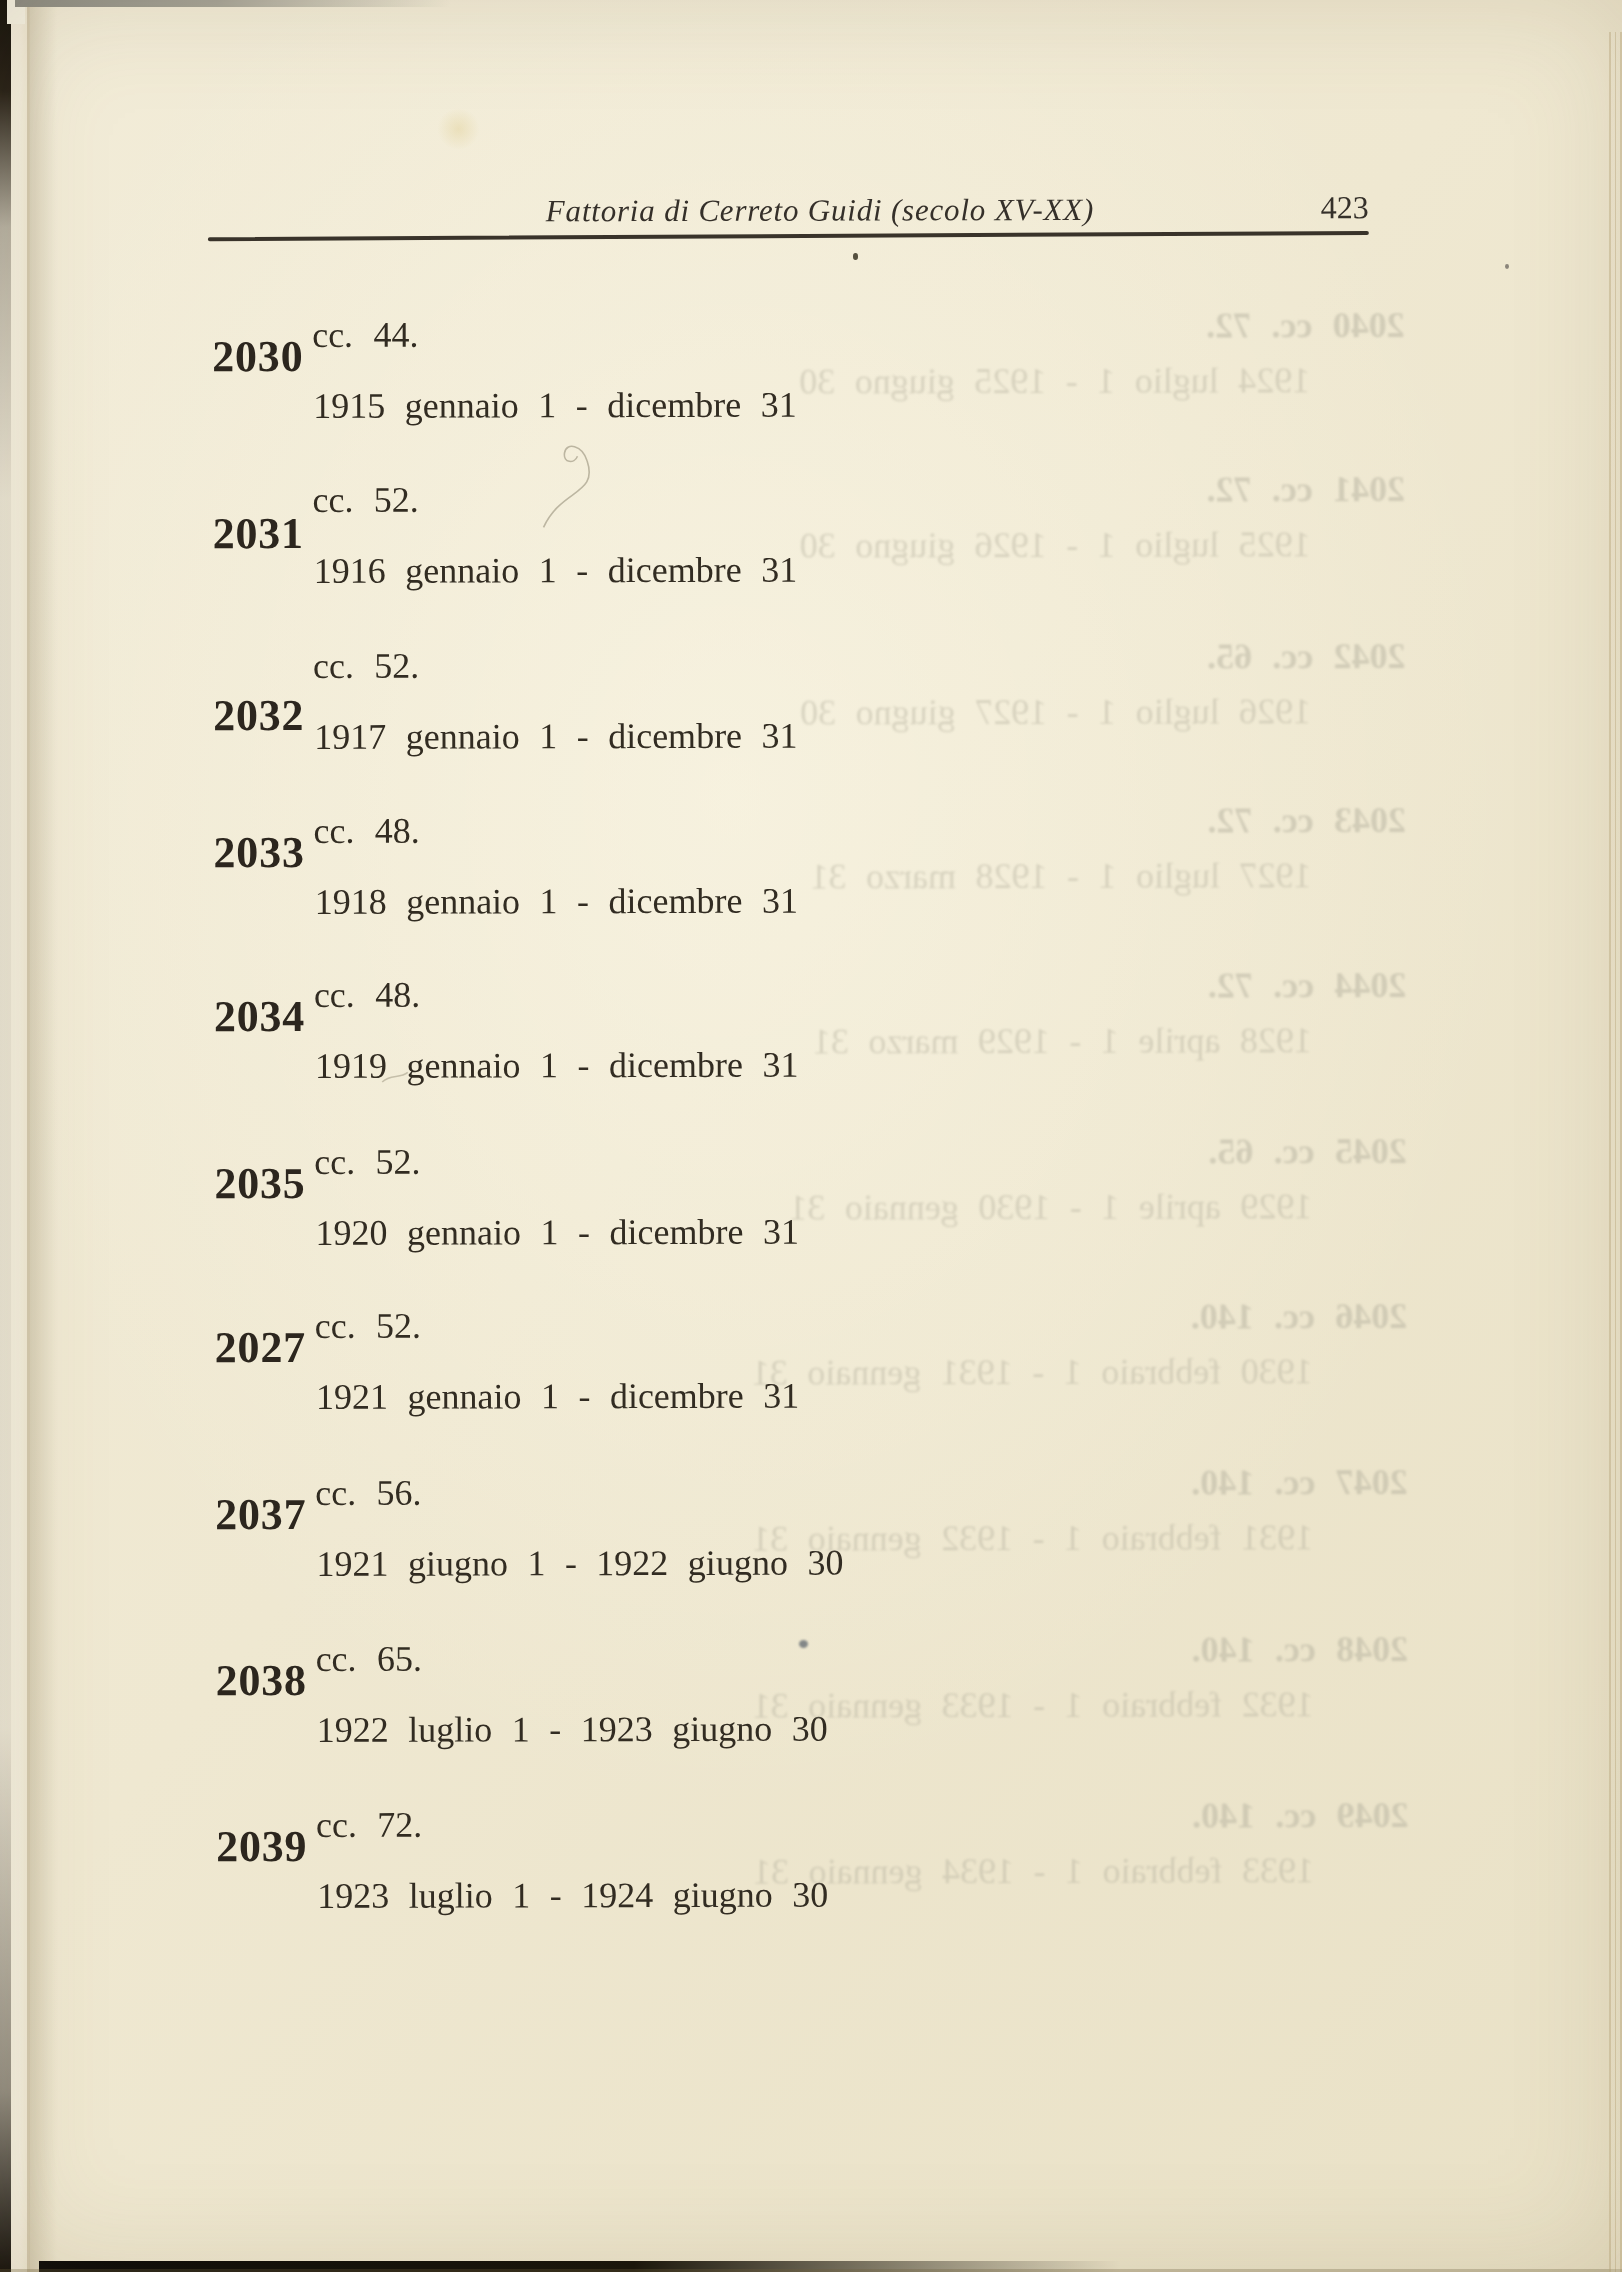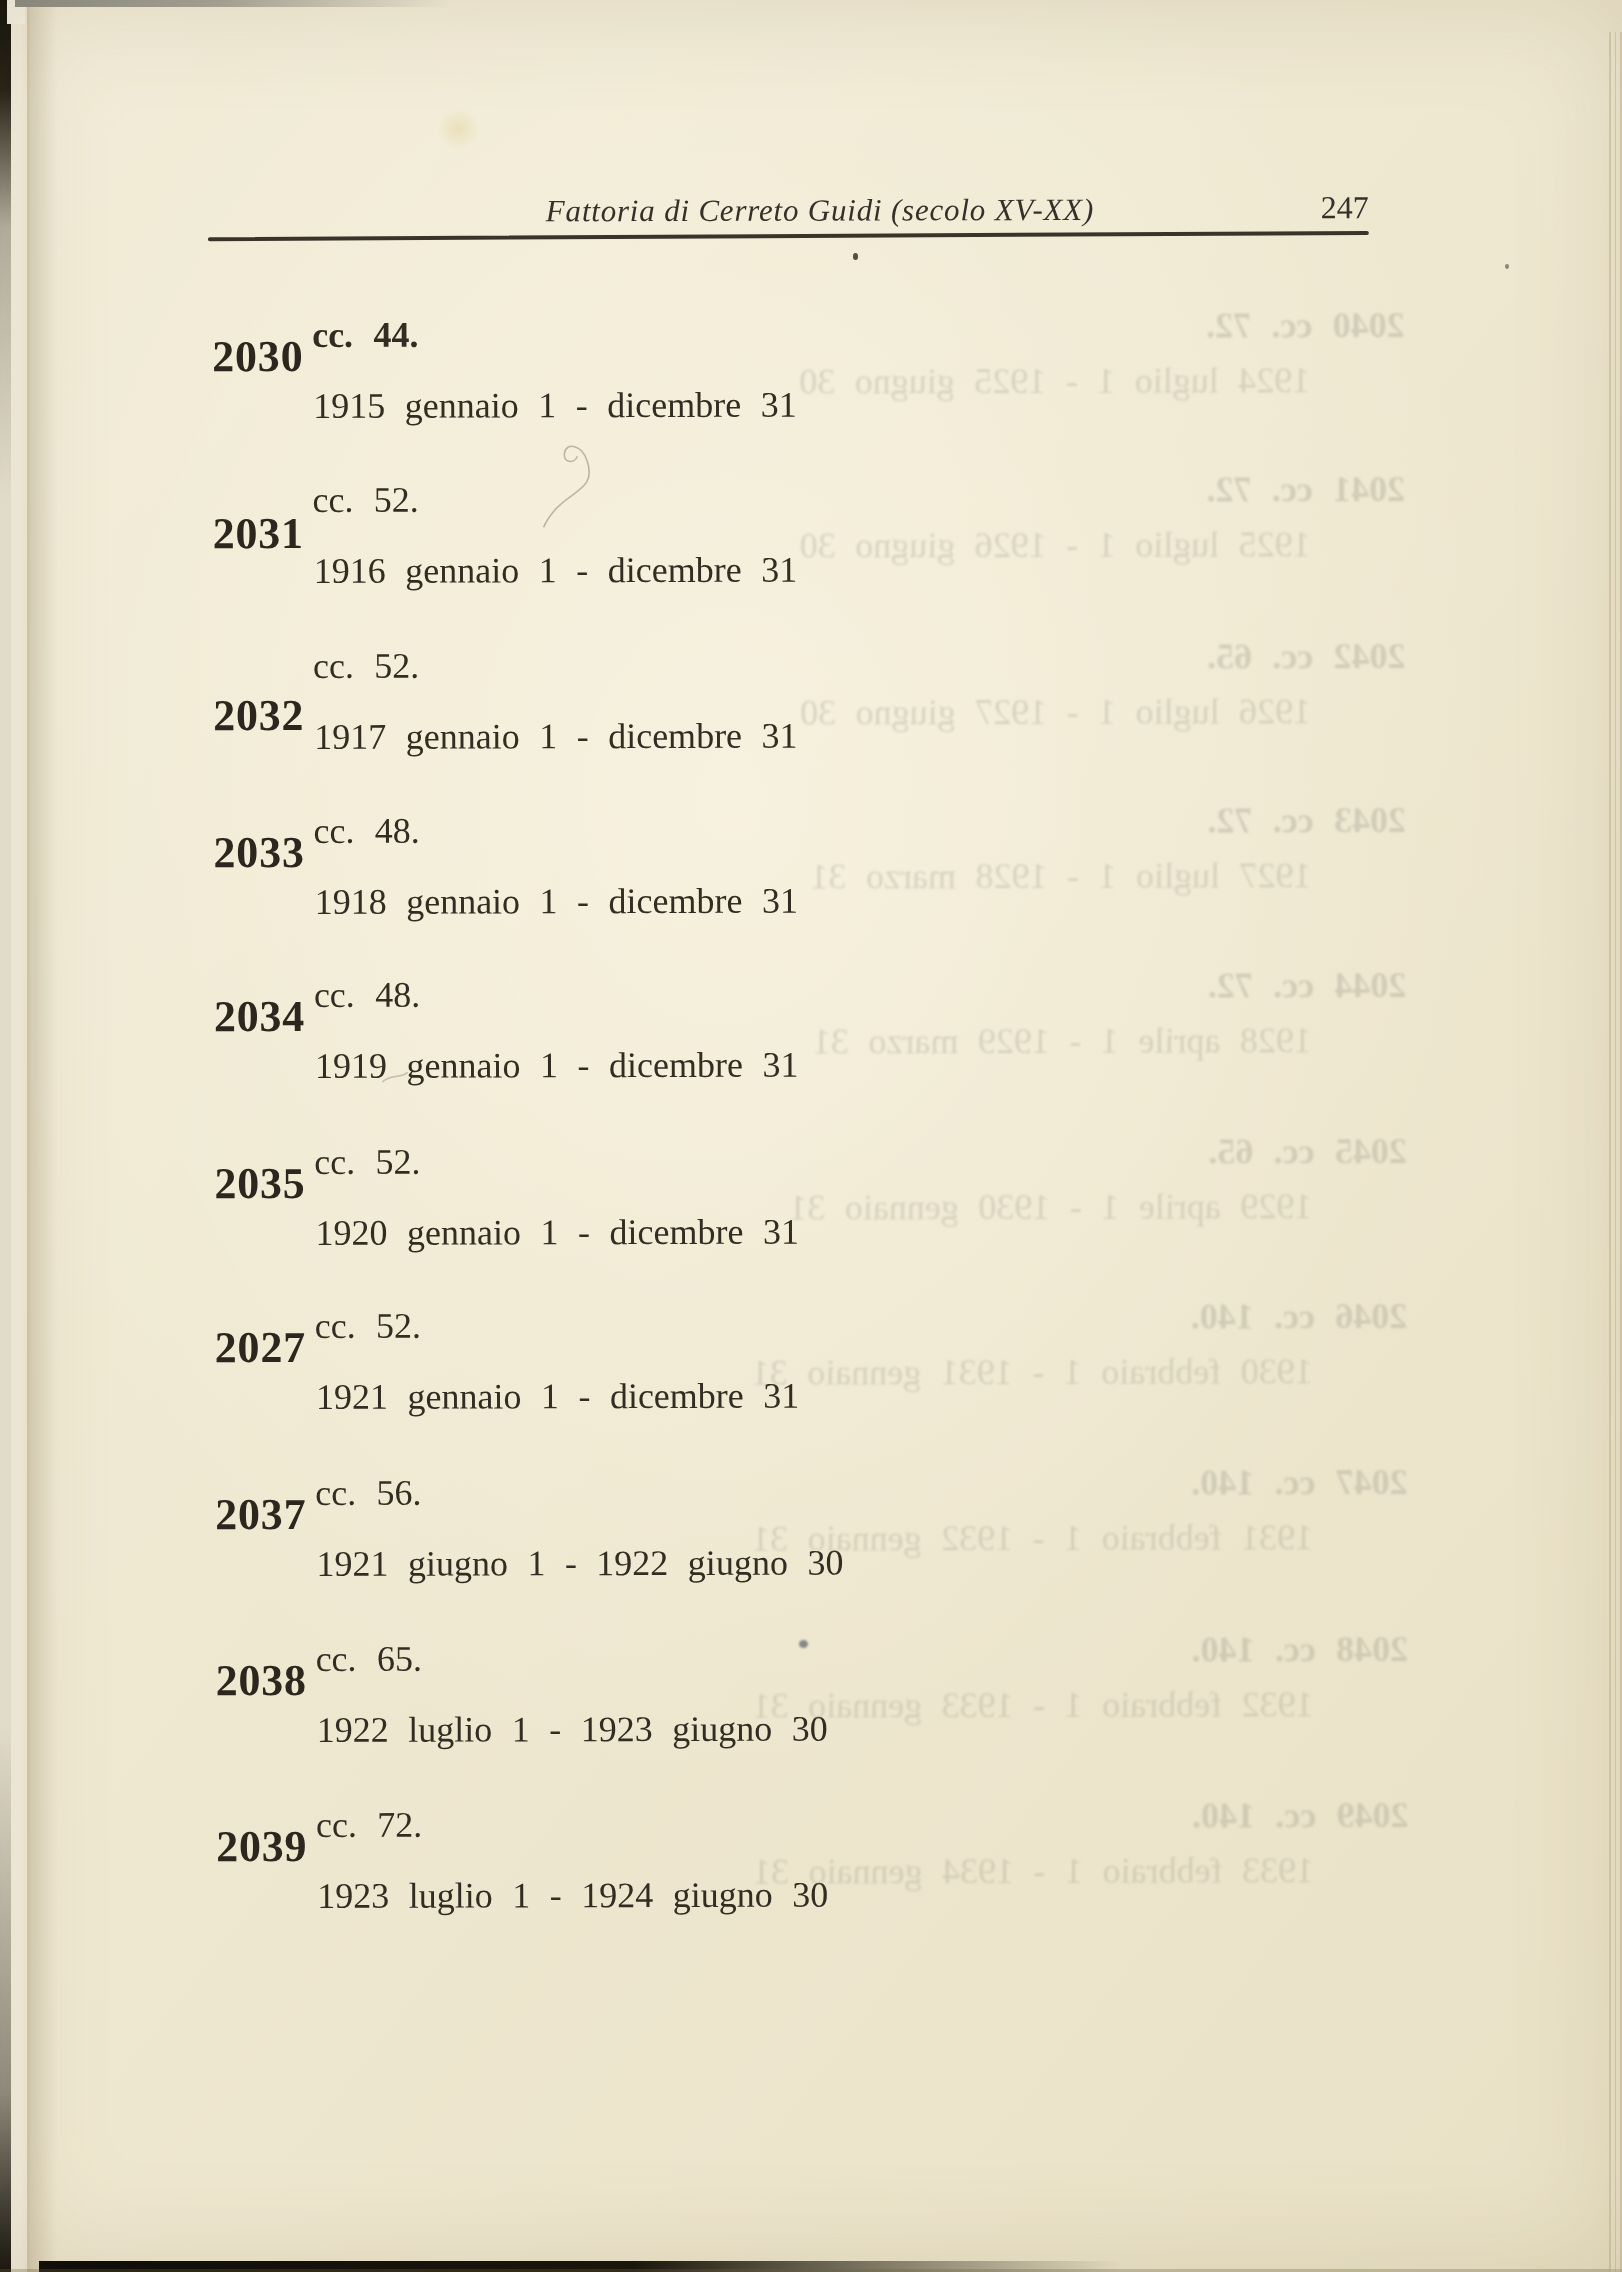--- a/index.html
+++ b/index.html
@@ -58,26 +58,26 @@
   .ghost-num{font-size:36px;font-weight:700;word-spacing:11.3px;opacity:.52;}
   .ghost-date{font-size:36px;word-spacing:10.5px;opacity:.46;}
 </style>
 </head>
 <body>
 
 <div class="paper">
 
   <div class="content">
     <div class="header-title">Fattoria di Cerreto Guidi (secolo XV-XX)</div>
-    <div class="page-number">247</div>
+    <div class="page-number">423</div>
     <div class="header-rule"></div>
 
     <div id="entries-layer">
         <div class="entry-num" style="top: 315px;">2030</div>
-        <div class="entry-cc" style="top: 314px; font-weight: bold;">cc. 44.</div>
+        <div class="entry-cc" style="top: 314px;">cc. 44.</div>
         <div class="entry-date" style="top: 385px;">1915 gennaio 1 - dicembre 31</div>
         <div class="entry-num" style="top: 492px;">2031</div>
         <div class="entry-cc" style="top: 479px;">cc. 52.</div>
         <div class="entry-date" style="top: 550px;">1916 gennaio 1 - dicembre 31</div>
         <div class="entry-num" style="top: 674px;">2032</div>
         <div class="entry-cc" style="top: 645px;">cc. 52.</div>
         <div class="entry-date" style="top: 716px;">1917 gennaio 1 - dicembre 31</div>
         <div class="entry-num" style="top: 811px;">2033</div>
         <div class="entry-cc" style="top: 810px;">cc. 48.</div>
         <div class="entry-date" style="top: 881px;">1918 gennaio 1 - dicembre 31</div>

